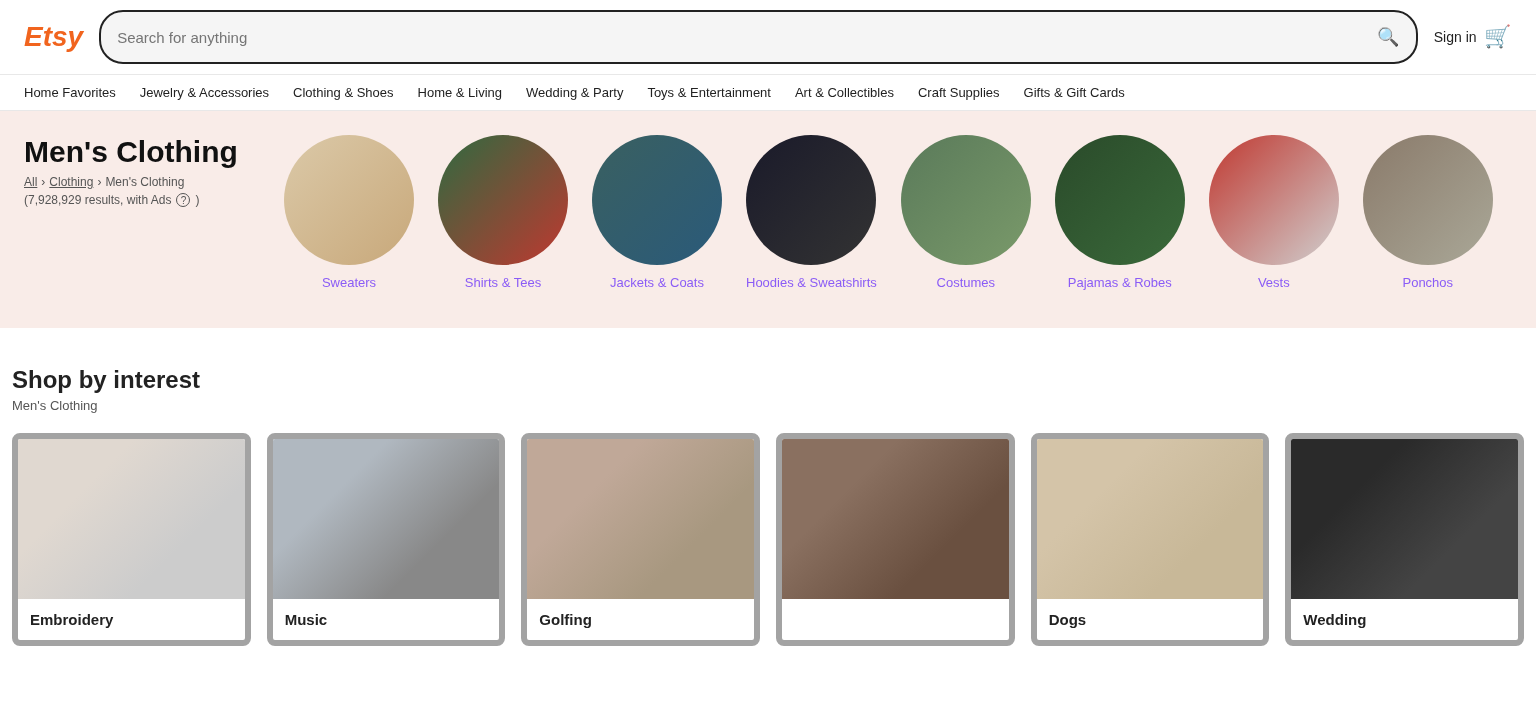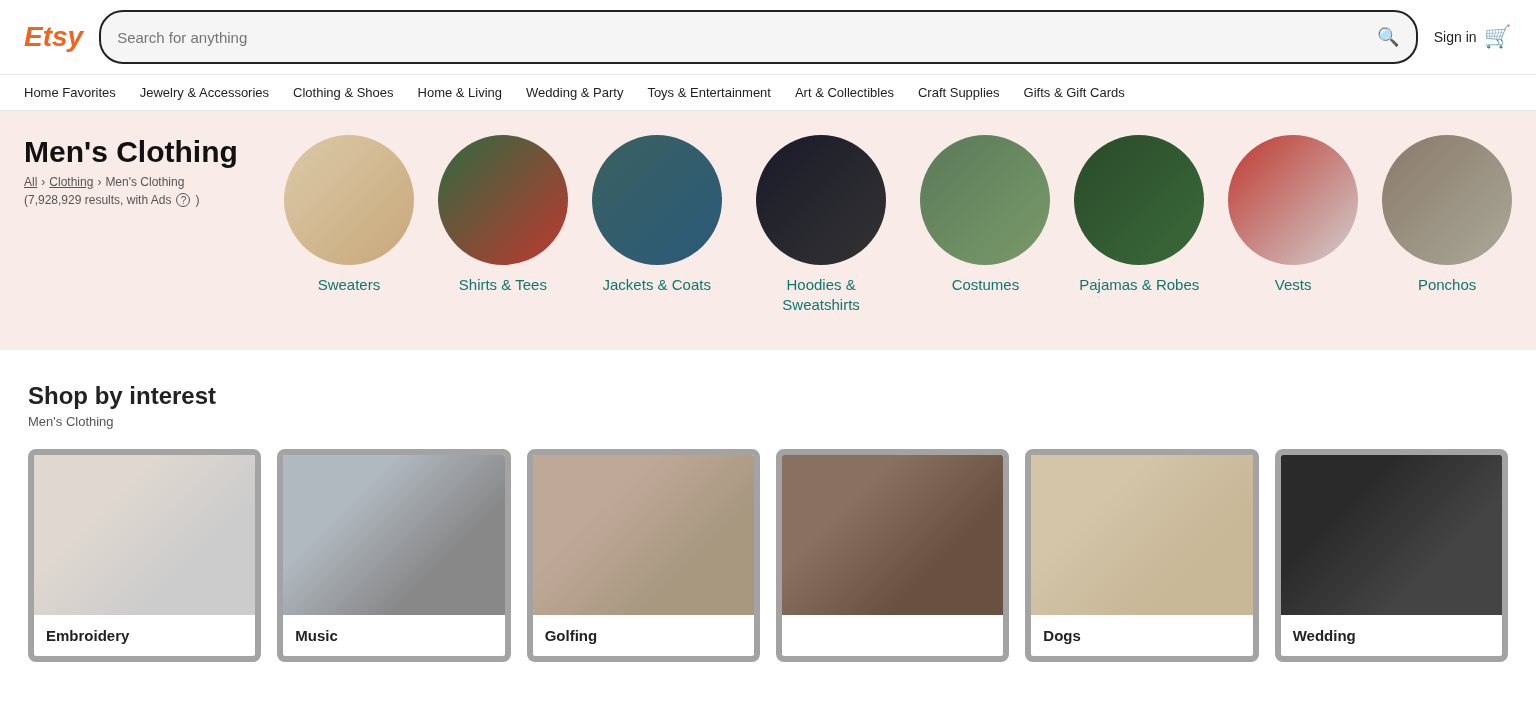--- a/index.html
+++ b/index.html
@@ -23,24 +23,24 @@
     .hero { background: #f9ece8; padding: 24px 24px 32px; }
     .hero-title { font-size: 30px; font-weight: 700; color: #111; margin-bottom: 6px; }
     .breadcrumb { font-size: 12px; color: #555; margin-bottom: 4px; display: flex; align-items: center; gap: 4px; }
     .breadcrumb a { color: #555; text-decoration: underline; cursor: pointer; }
     .results-count { font-size: 12px; color: #555; margin-bottom: 24px; display: flex; align-items: center; gap: 5px; }
     .info-icon { display: inline-flex; align-items: center; justify-content: center; width: 14px; height: 14px; border: 1px solid #555; border-radius: 50%; font-size: 10px; cursor: pointer; }
 
     .category-scroll { display: flex; gap: 24px; overflow-x: auto; padding-bottom: 4px; }
     .category-item { display: flex; flex-direction: column; align-items: center; gap: 10px; cursor: pointer; min-width: 100px; }
     .category-circle { width: 130px; height: 130px; border-radius: 50%; overflow: hidden; background: #ddd; flex-shrink: 0; }
-    .category-label { font-size: 15px; font-weight: 500; color: #0f766e; text-align: center; line-height: 1.3; }
+    .category-label { font-size: 13px; font-weight: 500; color: #8b5cf6; text-align: center; line-height: 1.3; }
 
     
-    .shop-section { padding: 32px 28px; }
+    .shop-section { padding: 32px 12px; margin-top: 6px; }
     .section-title { font-size: 24px; font-weight: 700; margin-bottom: 4px; }
     .section-subtitle { font-size: 13px; color: #555; margin-bottom: 20px; }
     .interest-grid { display: grid; grid-template-columns: repeat(6, 1fr); gap: 16px; }
     .interest-card { border: 6px solid #a3a3a3; border-radius: 8px; overflow: hidden; cursor: pointer; }
     .interest-card-img { width: 100%; height: 160px; background: #ddd; display: flex; align-items: center; justify-content: center; font-size: 40px; overflow: hidden; }
     .interest-card-label { padding: 12px; font-size: 15px; font-weight: 600; }
 
     .swatch-embroidery { background: linear-gradient(135deg, #e0d8d0 30%, #ccc 70%); }
     .swatch-music { background: linear-gradient(135deg, #b0b8c0 30%, #888 70%); }
     .swatch-golfing { background: linear-gradient(135deg, #c0a898 30%, #a89880 70%); }

